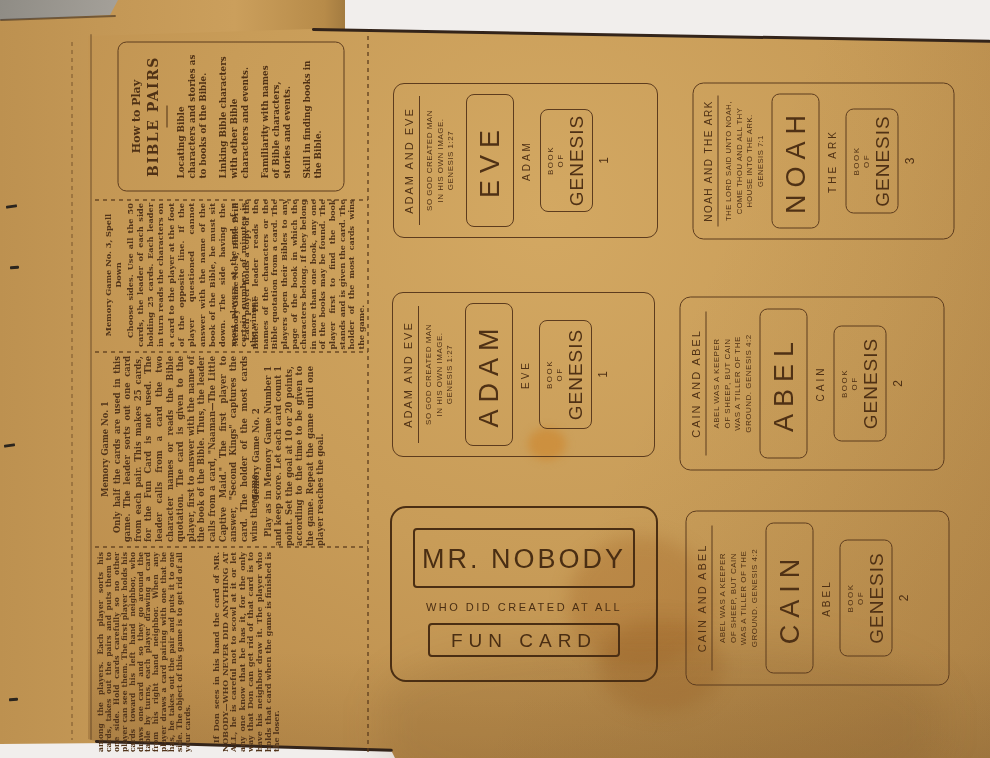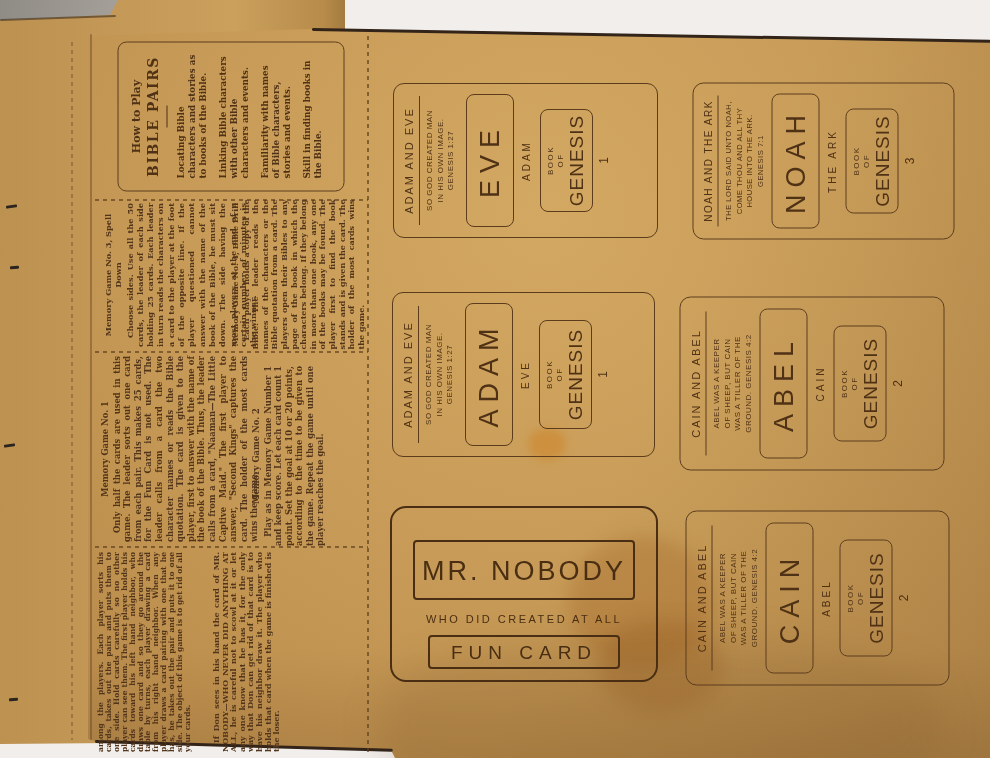--- a/index.html
+++ b/index.html
@@ -54,21 +54,21 @@
   .card .gbox{width:66%;margin:5px auto 4px auto;border:1.6px solid #5d3c1e;border-radius:8px;
     padding:5px 0 4px 0;}
   .card .b1,.card .b2{font-size:8px;letter-spacing:1.5px;}
   .card .b2{margin:1px 0;}
   .card .gname{font-size:19px;letter-spacing:1px;}
   .card .num{font-size:12px;margin-top:3px;}
 
   
   .fun{position:absolute;left:390px;top:506px;width:268px;height:176px;z-index:8;box-sizing:border-box;
     border:2px solid #4a2e13;border-radius:16px;color:#4a2e13;font-family:"Liberation Sans",sans-serif;}
-  .fun .nbox{margin:32px auto 0 auto;width:218px;height:56px;border:2px solid #4a2e13;border-radius:4px;
+  .fun .nbox{margin:20px auto 0 auto;width:218px;height:56px;border:2px solid #4a2e13;border-radius:4px;
     line-height:58px;font-size:27px;letter-spacing:3px;text-align:center;white-space:nowrap;}
   .fun .sub{text-align:center;font-size:11px;letter-spacing:2.5px;margin-top:13px;}
   .fun .fbox{margin:10px auto 3px auto;width:188px;height:30px;border:2px solid #4a2e13;border-radius:4px;
     line-height:31px;font-size:19px;letter-spacing:6px;text-align:center;}
 </style>
 </head>
 <body>
 
 <div class="photo">
 

